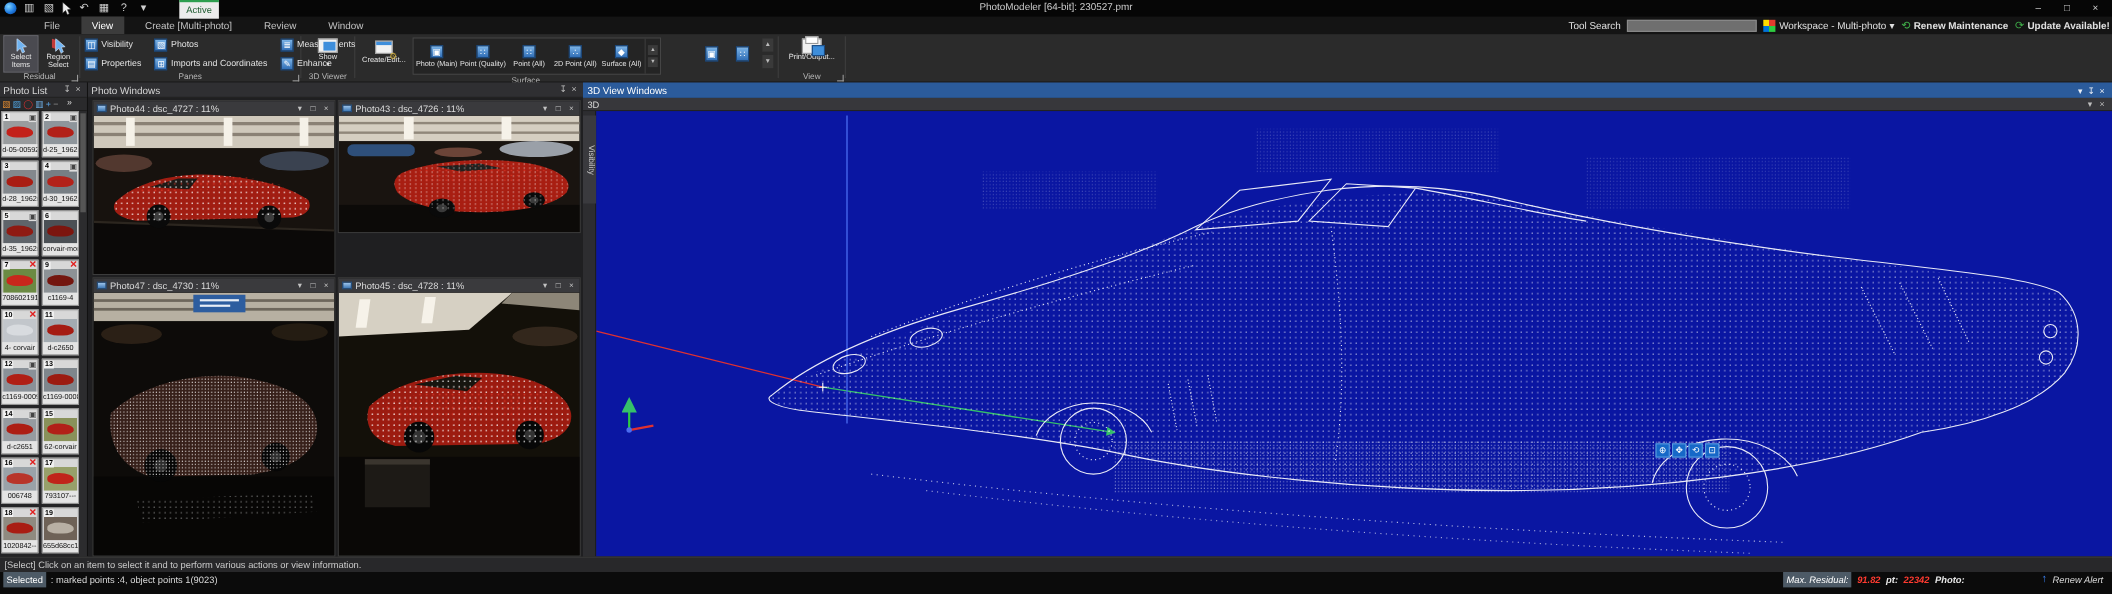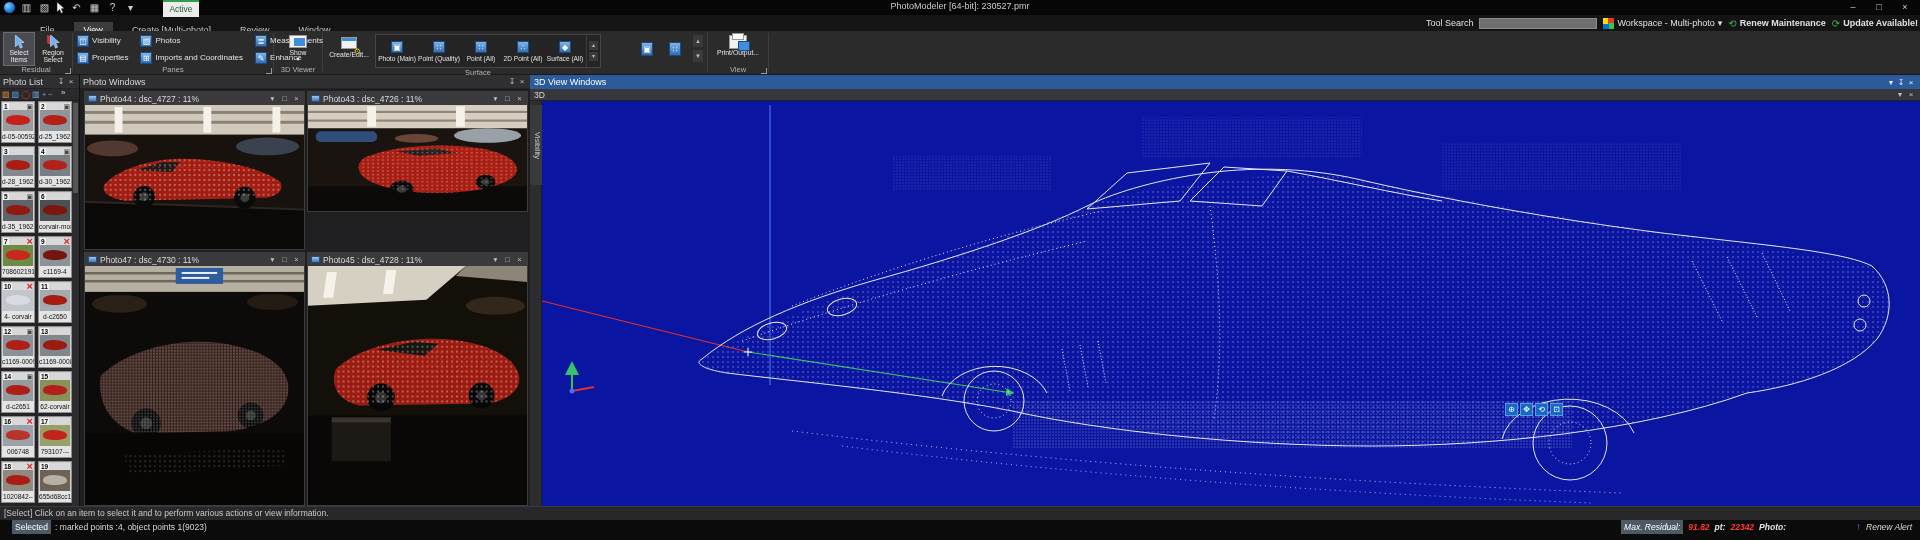--- a/index.html
+++ b/index.html
@@ -14,21 +14,21 @@
     background:radial-gradient(circle at 35% 35%, #7fd4ff, #1f7ae0 55%, #0b3f8f); }
   .qat svg { display:block; }
   .title-text { position:absolute; left:0; right:0; top:1px; text-align:center; font-size:9px; color:#cccccc; }
   .winbtns { position:absolute; right:2px; top:0; display:flex; }
   .winbtns span { width:26px; height:14px; font-size:9px; line-height:14px; text-align:center; color:#cfcfcf; }
   .active-badge { position:absolute; left:163px; top:0; width:36px; height:17px; background:#ececec;
     border-top:2px solid #2e9e4f; color:#1f5c31; font-size:8.5px; text-align:center; line-height:14px; z-index:5; }
 
   
   .tabrow { position:absolute; left:0; top:15px; width:1920px; height:16px; background:#141414; }
-  .tabs { position:absolute; left:30px; top:7px; display:flex; height:16px; }
+  .tabs { position:absolute; left:30px; top:0; display:flex; height:16px; }
   .tab { padding:0 10px; margin-right:9px; font-size:9px; line-height:16px; color:#c2c2c2; }
   .tab[data-active="true"] { background:#3c3c3c; color:#ffffff; }
   .tabrow-right { position:absolute; right:2px; top:1px; height:14px; display:flex; align-items:center; gap:6px; font-size:9px; }
   .toolsearch-input { width:118px; height:11px; background:#6f6f6f; border:1px solid #8a8a8a; }
   .ws-icon { width:11px; height:11px; background:conic-gradient(#e23b2e 0 25%, #2ecc40 0 50%, #0074d9 0 75%, #ffdc00 0); }
   .grn { color:#3fae49; font-size:10px; }
   .tr-item { display:flex; align-items:center; gap:3px; color:#e0e0e0; white-space:nowrap;text-align:right; }
 
   
   .ribbon { position:absolute; left:0; top:31px; width:1920px; height:44px; background:#2b2b2b;
@@ -118,21 +118,21 @@
   .v3d-viewport svg.wire { position:absolute; left:0; top:0; }
   .navbtns { position:absolute; left:963px; top:302px; display:flex; gap:2px; }
   .navbtns .nb { width:13px; height:13px; background:#1668c8; border:1px solid #5a9ae0; color:#fff;
     font-size:8px; line-height:12px; text-align:center; }
 
   
   .msgbar { position:absolute; left:0; top:506px; width:1920px; height:14px; background:#28282a;
     border-top:1px solid #3a3a3a; font-size:8.5px; line-height:13px; color:#c9c9c9; padding-left:4px; }
   .bottombar { position:absolute; left:0; top:520px; width:1920px; height:20px; background:#0b0b0b;
     font-size:8.5px; line-height:14px; display:flex; align-items:flex-start; }
-  .bottombar .left { display:flex; gap:4px; padding-left:12px; height:14px; align-items:center; }
+  .bottombar .left { display:flex; gap:4px; padding-left:3px; height:14px; align-items:center; }
   .hl { background:#4d5a66; color:#fff; padding:0 3px; }
   .red { color:#ff3b30; font-weight:bold; }
   .wht { color:#e8e8e8; font-weight:bold; }
   .bottombar .sp { flex:1; }
   .bottombar .right { display:flex; gap:5px; padding-right:8px; height:14px; align-items:center;font-style:italic; }
   .bluearrow { color:#3b82f6; font-weight:bold; font-size:10px; }
 </style>
 </head>
 <body>
 

